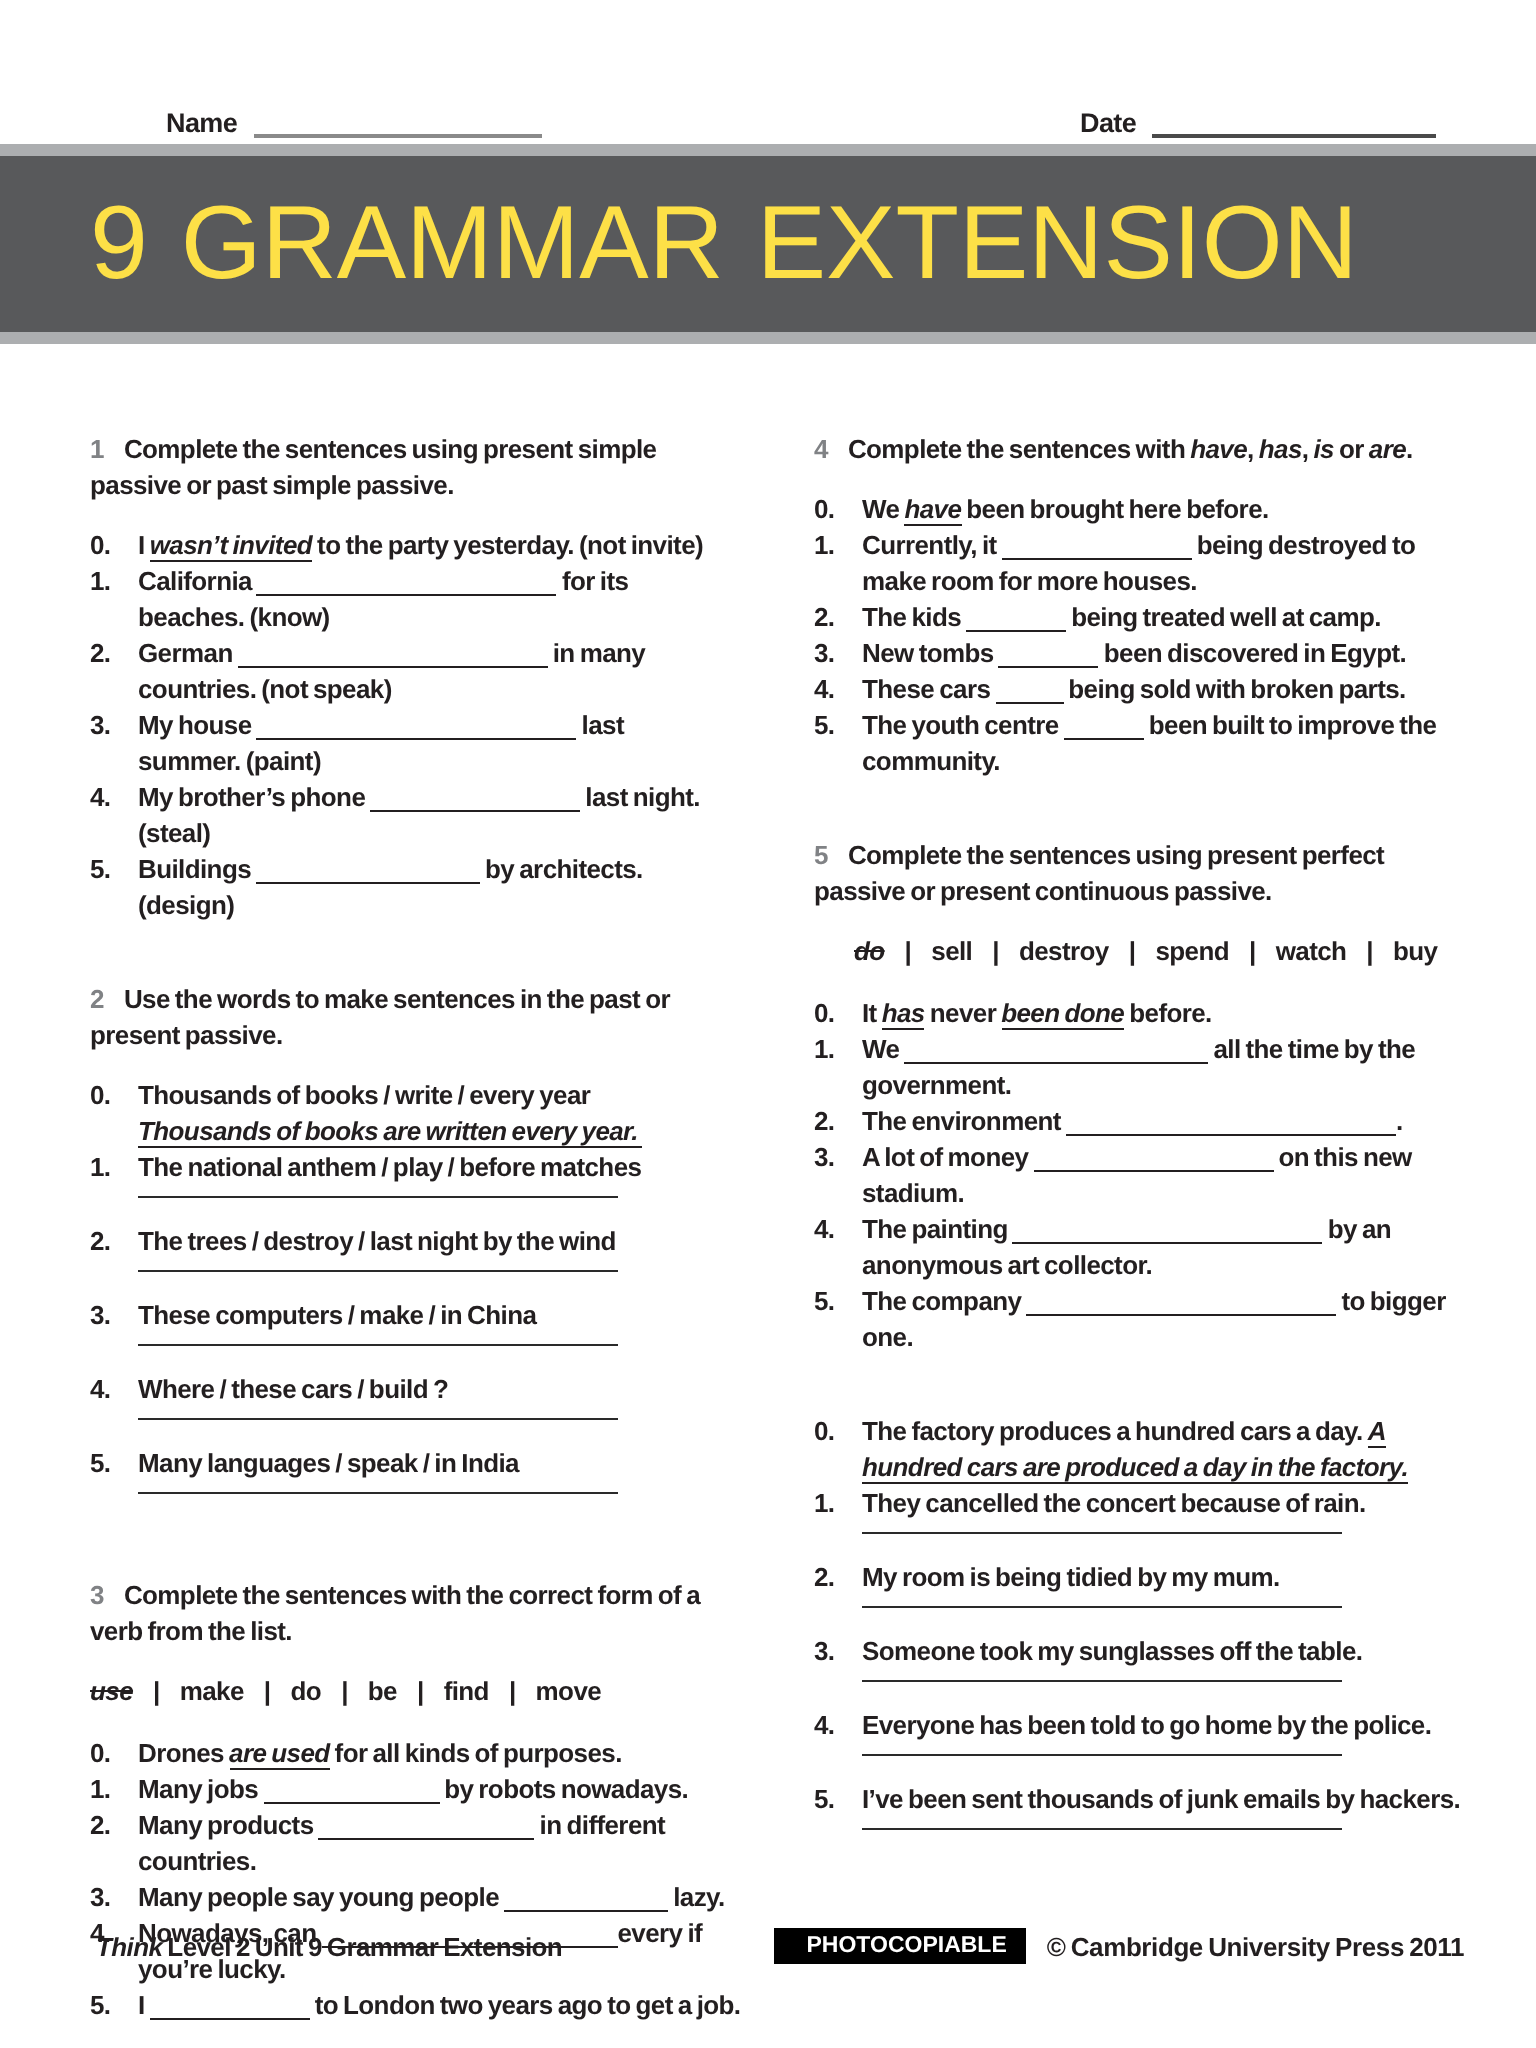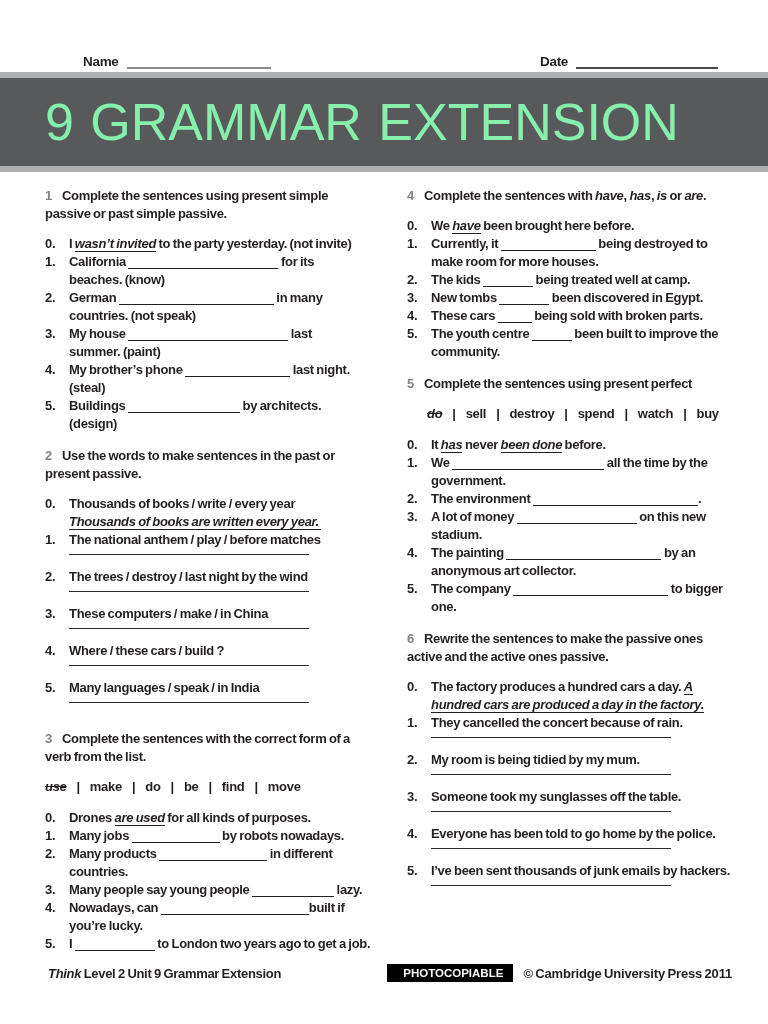--- a/index.html
+++ b/index.html
@@ -14,29 +14,29 @@
   .f-name{left:49px;padding-left:34px;}  .f-class{left:296px;}  .f-date{left:540px;}
   .hline{display:inline-block;height:15px;border-bottom:2px solid #5a5a5a;}
   .f-name  .hline{width:144px;border-bottom-color:#8a8a8a;}
   .f-class .hline{width:152px;border-bottom-color:#4a4a4a;}
   .f-date  .hline{width:142px;border-bottom-color:#4a4a4a;}
   
   .banner{position:absolute;top:72px;left:0;width:768px;}
   .strip{height:6px;background:#acaeb0;}
   .band{height:88px;background:#58595b;display:flex;align-items:center;}
   .band h1{
-    margin:0;padding:0 0 0 45px;color:#86efac;font-size:52px;font-weight:400;
+    margin:0;padding:0 0 0 45px;color:#fde047;font-size:52px;font-weight:400;
     letter-spacing:0px;word-spacing:2px;white-space:nowrap;line-height:1;
   }
   
   .columns{position:absolute;top:187px;left:45px;width:690px;display:flex;}
   .col{display:block;}
   .col-left{width:320px;margin-right:42px;}
   .col-right{width:328px;}
-  .ex{margin-bottom:14px;}
+  .ex{margin-bottom:14px;margin-top:29px;}
   .ex-head{font-weight:bold;font-size:13px;line-height:18px;margin:0 0 12px 0;white-space:nowrap;}
   .ex-num{color:#808285;margin-right:10px;font-weight:bold;}
   .wordlist{font-weight:bold;font-size:13px;line-height:18px;margin:0 0 13px 0;white-space:nowrap;}
   .wordlist.indent{margin-left:20px;}
   .sep{margin:0 10px;font-weight:bold;color:#231f20;}
   .item{display:flex;font-weight:bold;font-size:13px;line-height:18px;margin:0;}
   .inum{width:24px;flex-shrink:0;}
   .ibody{flex:1;white-space:nowrap;}
   .run{}
   .ital{font-style:italic;}
@@ -144,21 +144,21 @@
         <div class="item">
           <span class="inum">2.</span>
           <div class="ibody"><span class="run">Many products </span><span class="blank" style="width: 108px;"></span><span class="run"> in different</span><br><span class="run">countries.</span></div>
         </div>
         <div class="item">
           <span class="inum">3.</span>
           <div class="ibody"><span class="run">Many people say young people </span><span class="blank" style="width: 82px;"></span><span class="run"> lazy.</span></div>
         </div>
         <div class="item">
           <span class="inum">4.</span>
-          <div class="ibody"><span class="run">Nowadays, can </span><span class="blank" style="width: 148px;"></span><span class="run">built if</span><br><span class="run">you’re lucky.</span></div>
+          <div class="ibody"><span class="run">Nowadays, can </span><span class="blank" style="width: 148px;"></span><span class="run">every if</span><br><span class="run">you’re lucky.</span></div>
         </div>
         <div class="item">
           <span class="inum">5.</span>
           <div class="ibody"><span class="run">I </span><span class="blank" style="width: 80px;"></span><span class="run"> to London two years ago to get a job.</span></div>
         </div>
       </section>
     </div>
   <div class="col col-right" id="col-right">
       <section class="ex">
         <div class="ex-head"><span class="ex-num" style="color: rgb(128, 130, 133);">4</span><span class="run">Complete the sentences with </span><span class="ital">have</span><span class="run">, </span><span class="ital">has</span><span class="run">, </span><span class="ital">is</span><span class="run"> or </span><span class="ital">are</span><span class="run">.</span></div>
@@ -181,21 +181,21 @@
         <div class="item">
           <span class="inum">4.</span>
           <div class="ibody"><span class="run">These cars </span><span class="blank" style="width: 34px;"></span><span class="run"> being sold with broken parts.</span></div>
         </div>
         <div class="item">
           <span class="inum">5.</span>
           <div class="ibody"><span class="run">The youth centre </span><span class="blank" style="width: 40px;"></span><span class="run"> been built to improve the</span><br><span class="run">community.</span></div>
         </div>
       </section>
       <section class="ex">
-        <div class="ex-head"><span class="ex-num" style="color: rgb(128, 130, 133);">5</span><span class="run">Complete the sentences using present perfect</span><br></div>
+        <div class="ex-head"><span class="ex-num" style="color: rgb(128, 130, 133);">5</span><span class="run">Complete the sentences using present perfect</span><br><span class="run">passive or present continuous passive.</span></div>
         <div class="wordlist indent"><span class="strike">do</span><span class="sep">|</span><span class="run">sell</span><span class="sep">|</span><span class="run">destroy</span><span class="sep">|</span><span class="run">spend</span><span class="sep">|</span><span class="run">watch</span><span class="sep">|</span><span class="run">buy</span></div>
         <div class="item">
           <span class="inum">0.</span>
           <div class="ibody"><span class="run">It </span><span class="answer">has</span><span class="run"> never </span><span class="answer">been done</span><span class="run"> before.</span></div>
         </div>
         <div class="item">
           <span class="inum">1.</span>
           <div class="ibody"><span class="run">We </span><span class="blank" style="width: 152px;"></span><span class="run"> all the time by the</span><br><span class="run">government.</span></div>
         </div>
         <div class="item">
@@ -209,21 +209,20 @@
         <div class="item">
           <span class="inum">4.</span>
           <div class="ibody"><span class="run">The painting </span><span class="blank" style="width: 155px;"></span><span class="run"> by an</span><br><span class="run">anonymous art collector.</span></div>
         </div>
         <div class="item">
           <span class="inum">5.</span>
           <div class="ibody"><span class="run">The company </span><span class="blank" style="width: 155px;"></span><span class="run"> to bigger</span><br><span class="run">one.</span></div>
         </div>
       </section>
       <section class="ex">
-        <div class="ex-head"><span class="ex-num" style="color: rgb(128, 130, 133);">6</span><span class="run">Rewrite the sentences to make the passive ones</span><br><span class="run">active and the active ones passive.</span></div>
         <div class="item">
           <span class="inum">0.</span>
           <div class="ibody"><span class="run">The factory produces a hundred cars a day. </span><span class="answer">A</span><br><span class="answer">hundred cars are produced a day in the factory.</span></div>
         </div>
         <div class="item">
           <span class="inum">1.</span>
           <div class="ibody"><span class="run">They cancelled the concert because of rain.</span><div class="ansline"></div></div>
         </div>
         <div class="item">
           <span class="inum">2.</span>

